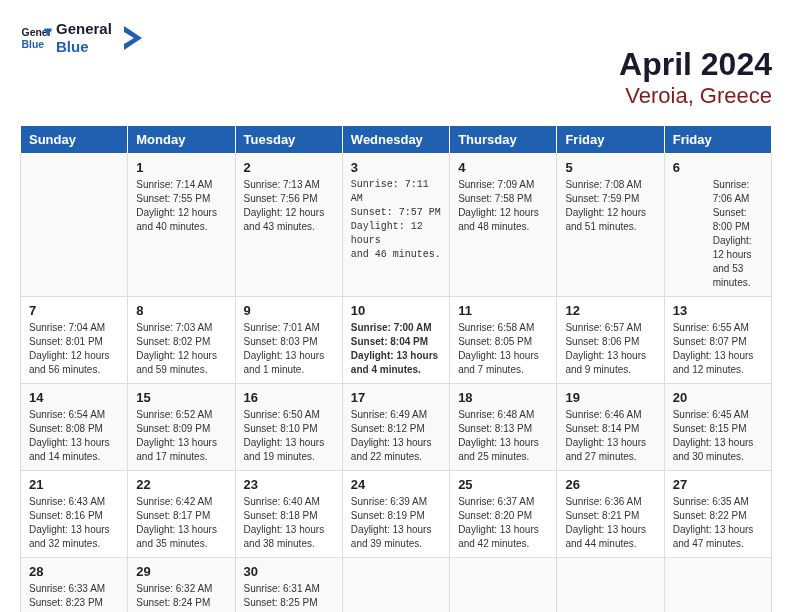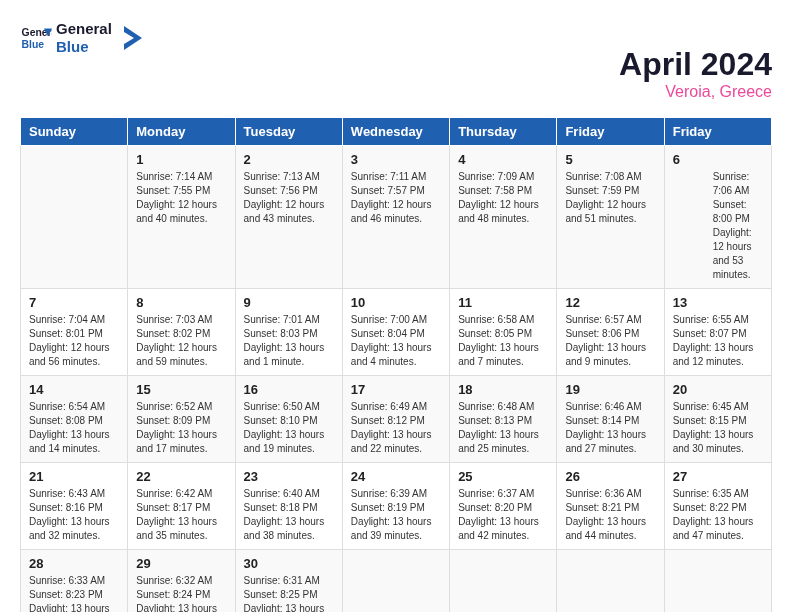--- a/index.html
+++ b/index.html
@@ -28,22 +28,22 @@
     .title-block {
       text-align: right;
     }
     .main-title {
       font-size: 32px;
       font-weight: bold;
       color: #1a1a2e;
       margin-top: 26px;
     }
     .subtitle {
-      font-size: 16px;
-      color: #ec4899;
+      font-size: 22px;
+      color: #7f1d1d;
     }
     table {
       width: 100%;
       border-collapse: collapse;
     }
     thead tr th {
       background-color: #2060b0;
       color: #fff;
       padding: 6px 8px;
       font-size: 13px;
@@ -124,21 +124,21 @@
         </td>
         <td>
           <span class="day-num">2</span>
           <div class="day-info" style="white-space: pre-line;">Sunrise: 7:13 AM
 Sunset: 7:56 PM
 Daylight: 12 hours
 and 43 minutes.</div>
         </td>
         <td>
           <span class="day-num">3</span>
-          <div class="day-info" style="white-space: pre-line;">Sunrise: 7:11 AM
+          <div class="day-info" style="white-space: pre-line; font-family: Liberation Mono, monospace;">Sunrise: 7:11 AM
 Sunset: 7:57 PM
 Daylight: 12 hours
 and 46 minutes.</div>
         </td>
         <td>
           <span class="day-num">4</span>
           <div class="day-info" style="white-space: pre-line;">Sunrise: 7:09 AM
 Sunset: 7:58 PM
 Daylight: 12 hours
 and 48 minutes.</div>
@@ -175,21 +175,21 @@
         </td>
         <td>
           <span class="day-num">9</span>
           <div class="day-info" style="white-space: pre-line;">Sunrise: 7:01 AM
 Sunset: 8:03 PM
 Daylight: 13 hours
 and 1 minute.</div>
         </td>
         <td>
           <span class="day-num">10</span>
-          <div class="day-info" style="white-space: pre-line;">Sunrise: 7:00 AM
+          <div class="day-info" style="white-space: pre-line; font-weight: bold;">Sunrise: 7:00 AM
 Sunset: 8:04 PM
 Daylight: 13 hours
 and 4 minutes.</div>
         </td>
         <td>
           <span class="day-num">11</span>
           <div class="day-info" style="white-space: pre-line;">Sunrise: 6:58 AM
 Sunset: 8:05 PM
 Daylight: 13 hours
 and 7 minutes.</div>

